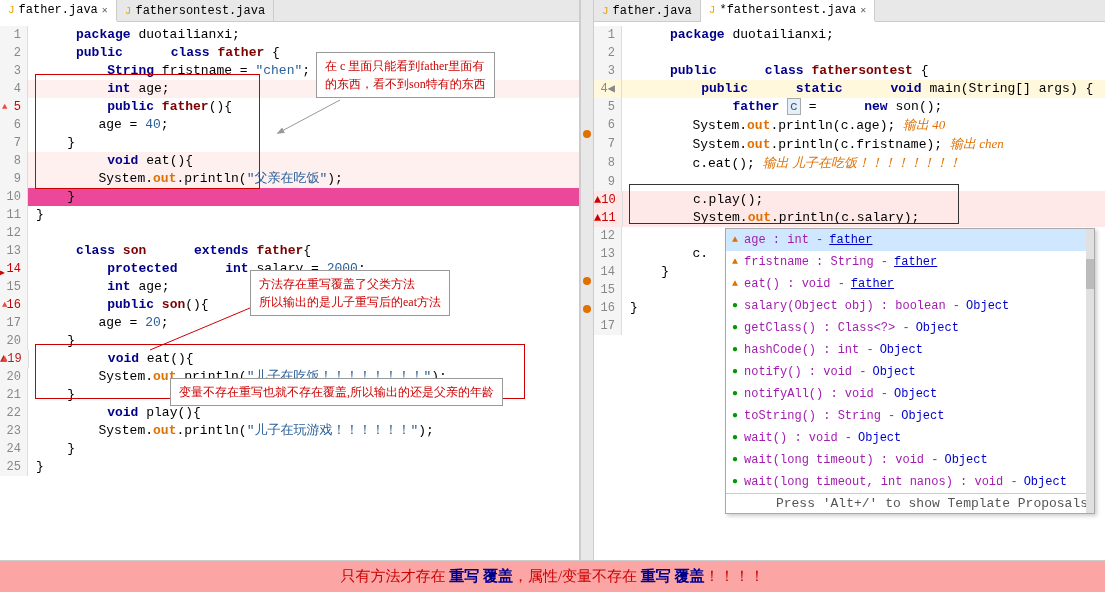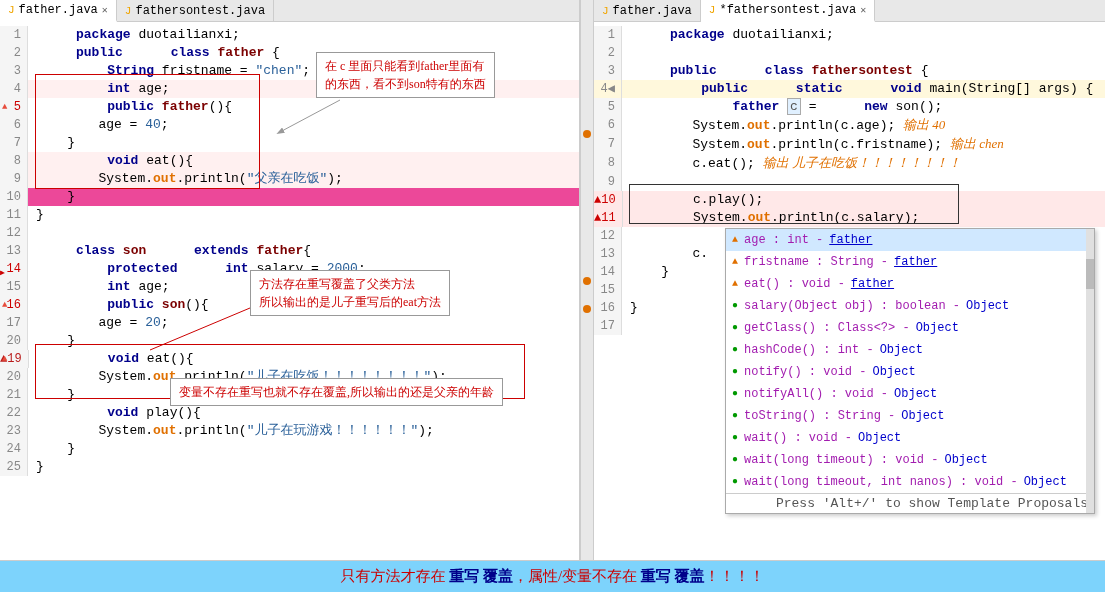--- a/index.html
+++ b/index.html
@@ -134,21 +134,21 @@
       position: absolute;
       top: 0;
       left: 0;
       width: 100%;
       height: 100%;
       pointer-events: none;
       z-index: 8;
     }
     
     .bottom-bar {
-      background: #7dd3fc;
+      background: #fca5a5;
       border-top: 1px solid #ccc;
       padding: 6px 20px;
       text-align: center;
       font-size: 15px;
       font-family: 'SimSun', serif;
     }
     .bottom-bar .red { color: #c00; }
     .bottom-bar .blue { color: #00008b; font-weight: bold; }
     
     .autocomplete {

